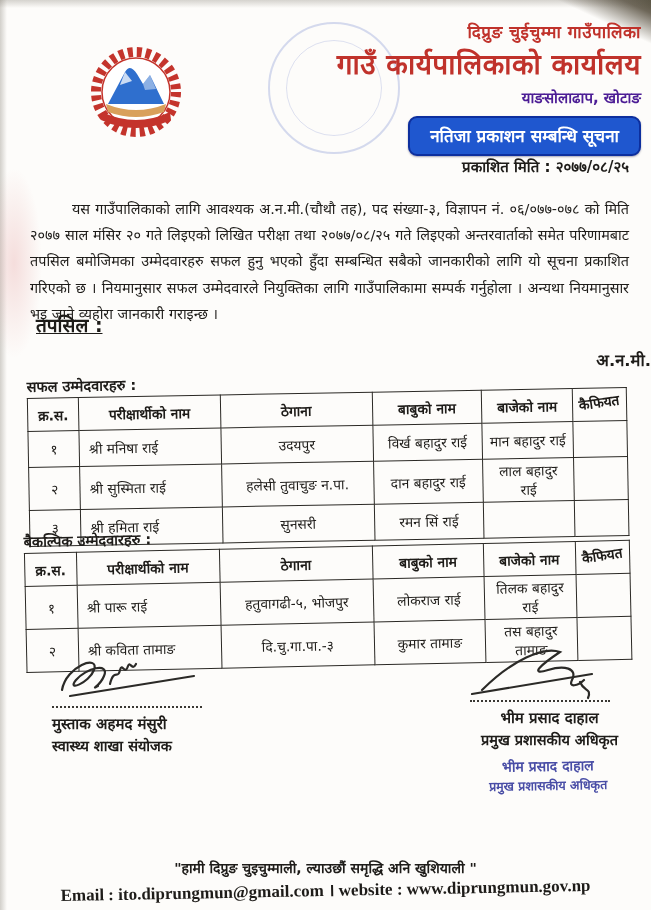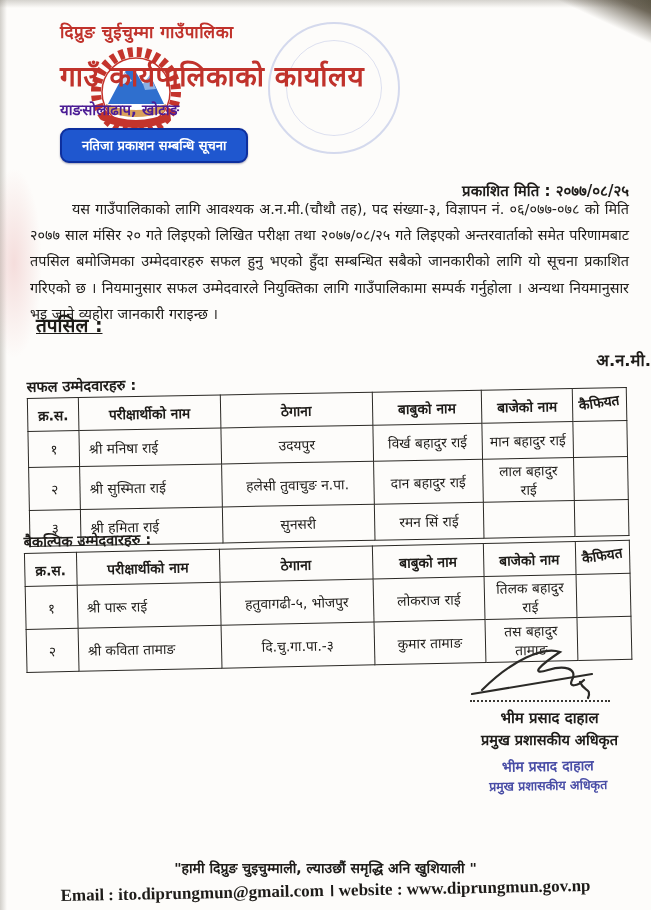--- a/index.html
+++ b/index.html
@@ -16,31 +16,31 @@
   .corner-shadow{position:absolute;top:0;right:0;width:150px;height:150px;
     background:linear-gradient(205deg,#55503f 0%,#6e6759 6%,rgba(110,103,89,0) 20%);pointer-events:none;}
   .top-shadow{position:absolute;top:0;left:0;right:0;height:8px;
     background:linear-gradient(to bottom,rgba(110,104,92,.28),rgba(110,104,92,0));pointer-events:none;}
   .left-shadow{position:absolute;top:0;left:0;bottom:0;width:7px;
     background:linear-gradient(to right,rgba(110,104,92,.30),rgba(110,104,92,0));pointer-events:none;}
   .smudge{position:absolute;left:-14px;top:168px;width:56px;height:190px;border-radius:50%;
     background:radial-gradient(closest-side,rgba(225,150,150,.30),rgba(225,150,150,0));pointer-events:none;}
   
   .logo{position:absolute;left:84px;top:44px;width:104px;height:108px;}
-  .hdr{position:absolute;left:60px;right:10px;top:20px;text-align:left;}
+  .hdr{position:absolute;left:60px;right:10px;top:20px;text-align:right;}
   .hdr .muni{color:#c0322b;font-size:17px;font-weight:700;letter-spacing:.5px;}
-  .hdr .office{color:#c0322b;font-size:28px;font-weight:800;margin-top:13px;letter-spacing:.5px;}
+  .hdr .office{color:#c0322b;font-size:28px;font-weight:800;margin-top:1px;letter-spacing:.5px;}
   .hdr .addr{color:#4c1d95;font-size:15px;font-weight:700;margin-top:5px;}
   .badge{display:inline-block;margin-top:9px;background:#1f57cf;border:2px solid #0d2f9e;border-radius:9px;
-    padding:6px 20px 7px;color:#ffffff;font-size:13px;font-weight:700;box-shadow:0 1px 2px rgba(0,0,60,.35);}
+    padding:6px 20px 7px;color:#ffffff;font-size:17px;font-weight:700;box-shadow:0 1px 2px rgba(0,0,60,.35);}
   .wm-stamp{position:absolute;left:268px;top:22px;width:128px;height:128px;border-radius:50%;
     border:2px solid rgba(70,95,190,.22);pointer-events:none;}
   .wm-stamp::before{content:"";position:absolute;inset:16px;border-radius:50%;border:1.5px solid rgba(70,95,190,.18);}
   
-  .pubdate{position:absolute;right:22px;top:156px;font-size:15px;font-weight:700;margin-top:24px;}
+  .pubdate{position:absolute;right:22px;top:156px;font-size:15px;font-weight:700;}
   .bodytext{position:absolute;left:30px;right:22px;top:196px;font-size:14.4px;line-height:1.82;
     text-align:justify;text-indent:42px;font-weight:500;}
   .tapasil{position:absolute;left:36px;top:312px;font-size:19px;font-weight:700;text-decoration:underline;}
   .post-title{position:absolute;left:13px;right:0;top:348px;text-align:right;font-size:16.5px;font-weight:800;}
   
   .tblock{position:absolute;}
   .tblock.one{left:28px;top:376px;width:600px;transform:rotate(-1.05deg);transform-origin:left center;}
   .tblock.two{left:25px;top:531px;width:606px;transform:rotate(-1.25deg);transform-origin:left center;}
   .tcaption{font-size:14.5px;font-weight:700;margin-bottom:2px;}
   table.cand{width:100%;border-collapse:collapse;table-layout:fixed;font-size:13.8px;}
@@ -180,20 +180,32 @@
             <td>श्री कविता तामाङ</td>
             <td>दि.चु.गा.पा.-३</td>
             <td>कुमार तामाङ</td>
             <td>तस बहादुर तामाङ</td>
             <td></td>
           </tr>
         </tbody>
       </table>
   </div>
 
+  <div class="sig left">
+    <svg width="160" height="62" viewBox="0 0 160 62">
+      <g fill="none" stroke="#2b2a27" stroke-width="2.2" stroke-linecap="round">
+        <path d="M10 40 C14 16 48 4 42 20 C37 33 14 42 24 30 C34 18 58 12 52 26 C48 36 38 40 46 36"></path>
+        <path d="M58 34 C62 18 66 30 68 20 C70 12 73 26 76 16 C78 10 80 22 84 14"></path>
+        <path d="M18 46 L142 26"></path>
+      </g>
+    </svg>
+    <div class="dotline"></div>
+    <div class="name">मुस्ताक अहमद मंसुरी</div>
+    <div class="title">स्वास्थ्य शाखा संयोजक</div>
+  </div>
 
   <div class="sig right">
     <svg width="170" height="64" viewBox="0 0 170 64">
       <g fill="none" stroke="#2b2a27" stroke-width="2.2" stroke-linecap="round">
         <path d="M30 48 C60 18 92 4 108 10 C90 22 76 34 96 28 C112 23 126 26 120 38 C116 46 126 44 132 38"></path>
         <path d="M128 40 C132 50 140 46 136 56"></path>
         <path d="M20 52 L140 32"></path>
       </g>
     </svg>
     <div class="dotline"></div>

